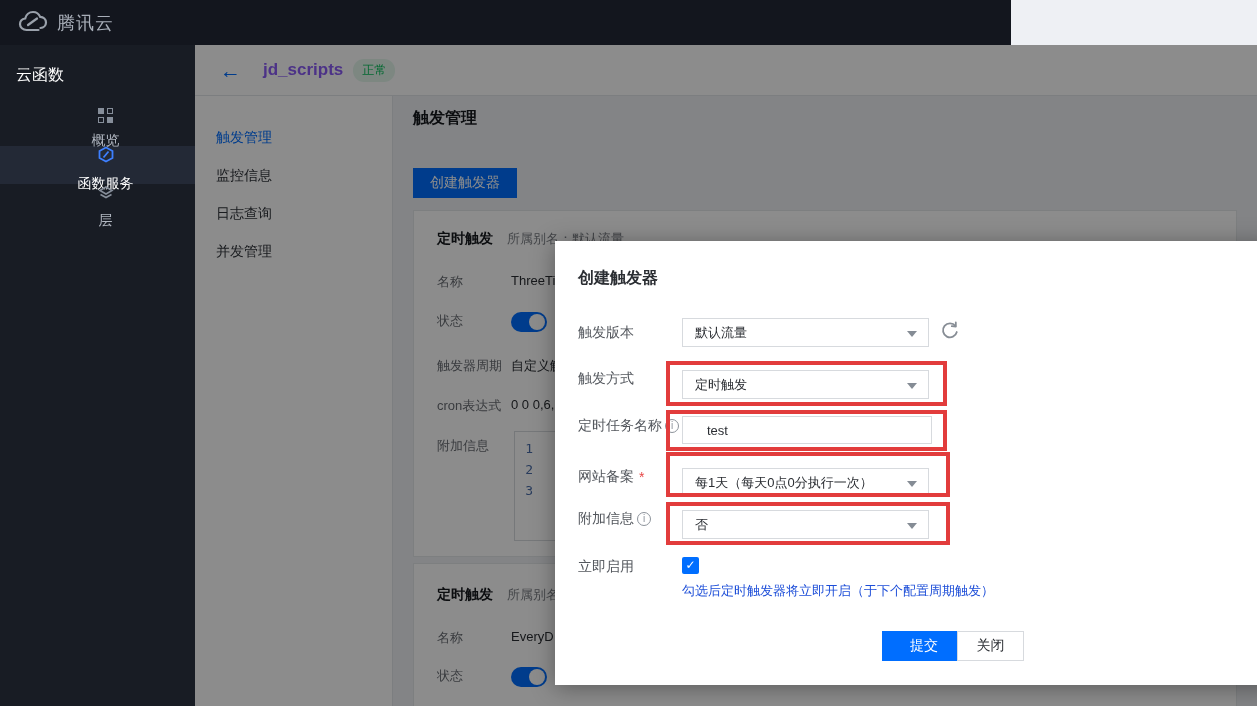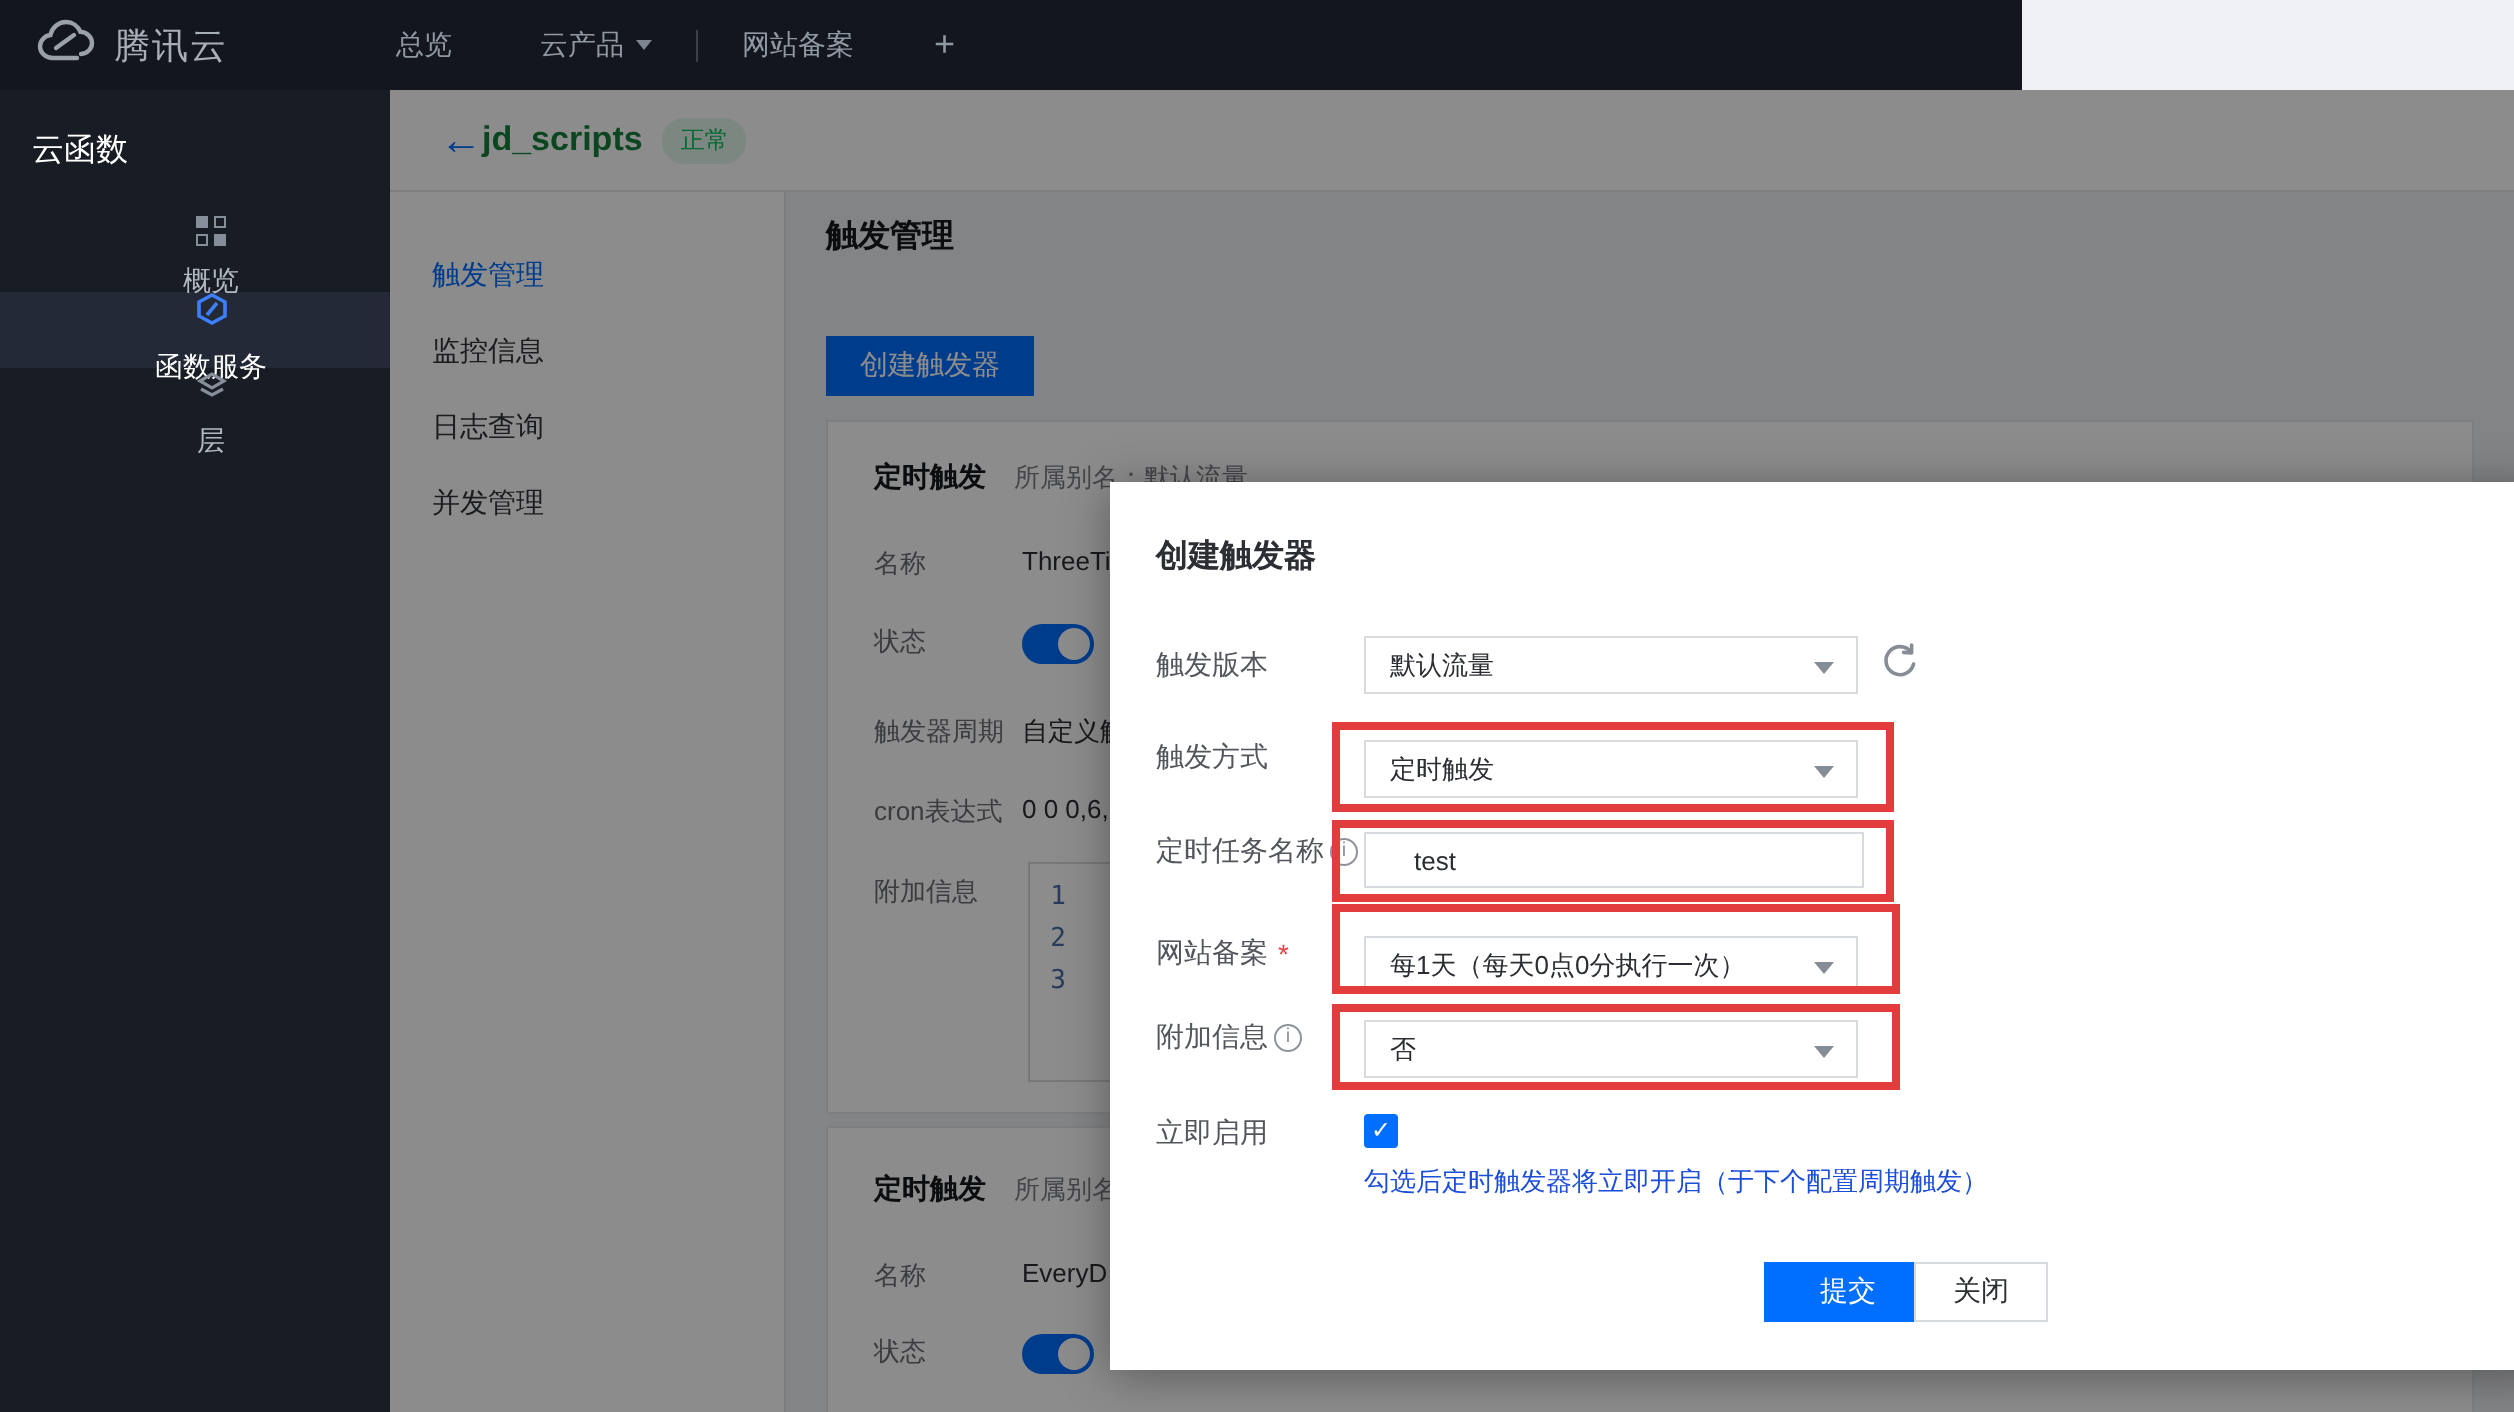--- a/index.html
+++ b/index.html
@@ -22,21 +22,21 @@
   .side-item { height:38px; display:flex; align-items:center; gap:9px; padding-left:16px; color:#b2b8c2; font-size:14px; cursor:pointer;flex-direction:column; }
   .side-item.active { background:#232936; color:#ffffff; }
   .icon-grid { width:15px; height:15px; display:grid; grid-template-columns:6px 6px; grid-template-rows:6px 6px; gap:3px; }
   .icon-grid b { background:#868e9a; }
   .icon-grid b.hollow { background:transparent; border:1.5px solid #868e9a; }
 
   
   .page { position:absolute; left:195px; top:45px; width:1062px; height:661px; background:#eef0f4; }
   .page-header { position:absolute; left:0; top:0; width:100%; height:51px; background:#ffffff; border-bottom:1px solid #e2e5e9; display:flex; align-items:center; }
   .back-arrow { color:#006eff; font-size:21px; margin-left:25px; cursor:pointer; line-height:1; }
-  .func-title { font-size:17px; font-weight:bold; color:#15803d; }
+  .func-title { font-size:17px; font-weight:bold; color:#8b5cf6; margin-left:22px; }
   .status-pill { margin-left:10px; background:#e3f6ec; color:#0abf5b; font-size:12px; padding:3px 9px; border-radius:11px; }
 
   .submenu { position:absolute; left:0; top:51px; width:198px; bottom:0; background:#ffffff; border-right:1px solid #e2e5e9; padding-top:22px; }
   .submenu-item { height:38px; line-height:38px; padding-left:21px; font-size:14px; color:#30343a; cursor:pointer; }
   .submenu-item.active { color:#006eff; }
 
   .content { position:absolute; left:198px; top:51px; right:0; bottom:0; }
   .content-title { position:absolute; left:20px; top:12px; font-size:16px; font-weight:bold; color:#15181d; }
   .create-btn { position:absolute; left:20px; top:72px; width:104px; height:30px; background:#006eff; color:#fff; font-size:14px; border:none; cursor:pointer; }
 
@@ -81,34 +81,20 @@
 <div class="topbar">
   <div class="brand">
     <span>
       <svg width="30" height="22" viewBox="0 0 30 22" fill="none">
         <path d="M20.5 20 H8.5 C4.9 20 2 17.4 2 14.2 C2 11.3 4.2 9 7.2 8.5 C8 4.8 11.2 2 15 2 C18.2 2 21 4 22.2 6.9 C25.5 7.1 28 9.5 28 12.5 C28 15.4 25.6 17.8 22.5 18" stroke="#9aa1ab" stroke-width="2.2" stroke-linecap="round"></path>
         <path d="M10 15 L19 8.5" stroke="#9aa1ab" stroke-width="2.2" stroke-linecap="round"></path>
       </svg>
     </span>
     <span class="brand-name">腾讯云</span>
   </div>
-  <div class="topnav">
-    <span class="topnav-item">
-        <span>总览</span>
-      </span>
-    <span class="topnav-item">
-        <span>云产品</span>
-        <i class="tcaret"></i>
-      </span>
-    <span class="topnav-divider"></span>
-    <span class="topnav-item">
-        <span>网站备案</span>
-      </span>
-    <span class="topnav-plus">+</span>
-  </div>
 </div>
 
 <div class="sidebar">
   <div class="sidebar-title">云函数</div>
   <div class="side-item">
     <span class="icon-grid">
         <b></b>
         <b class="hollow"></b>
         <b class="hollow"></b>
         <b></b>

